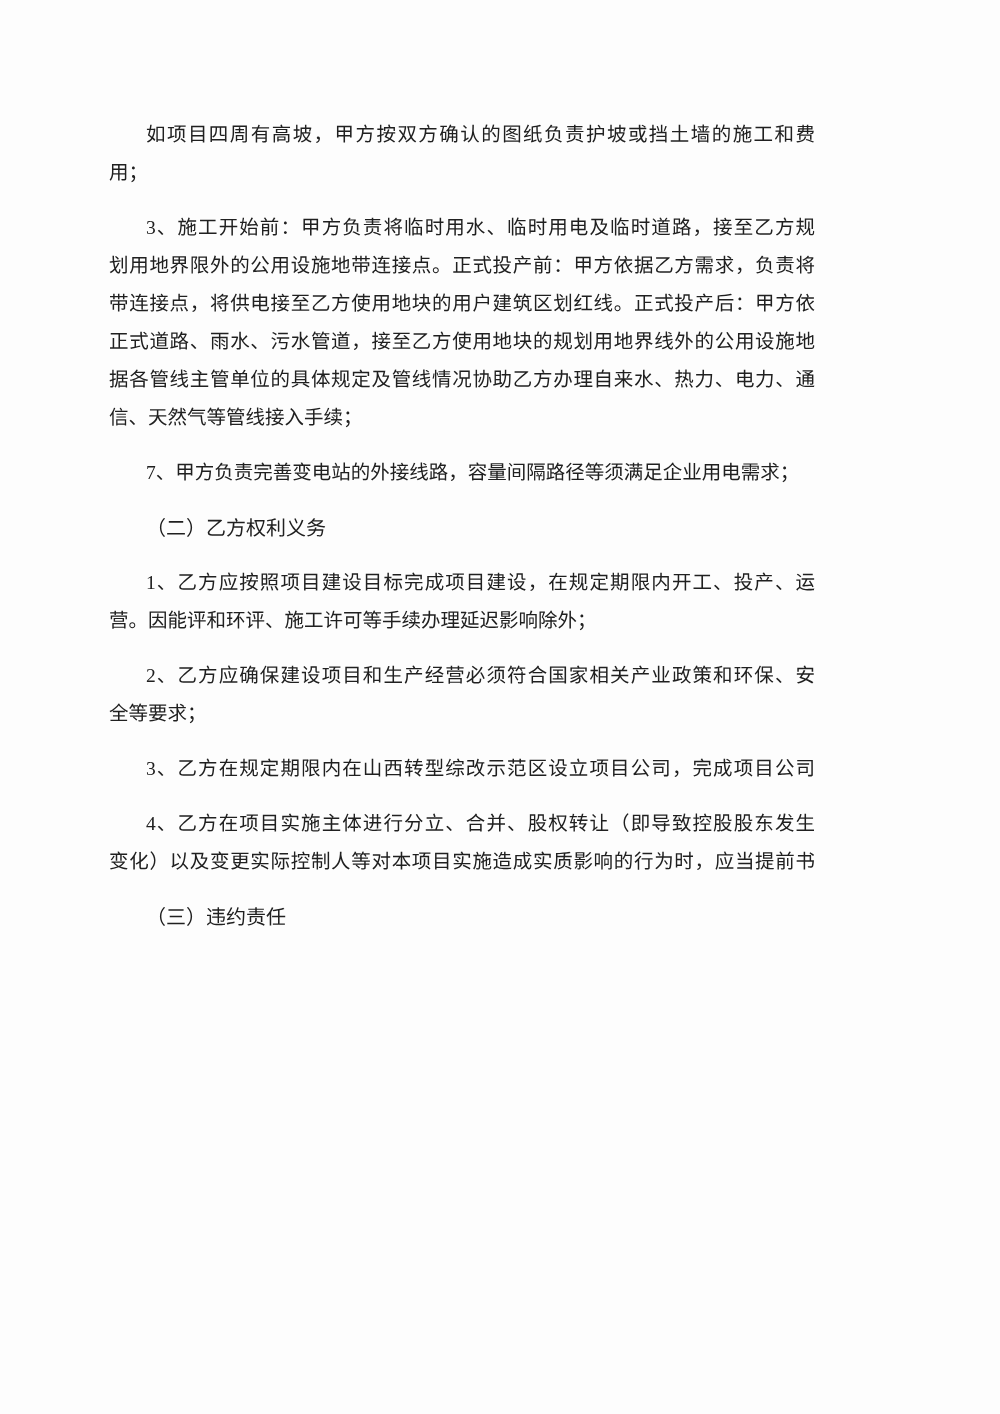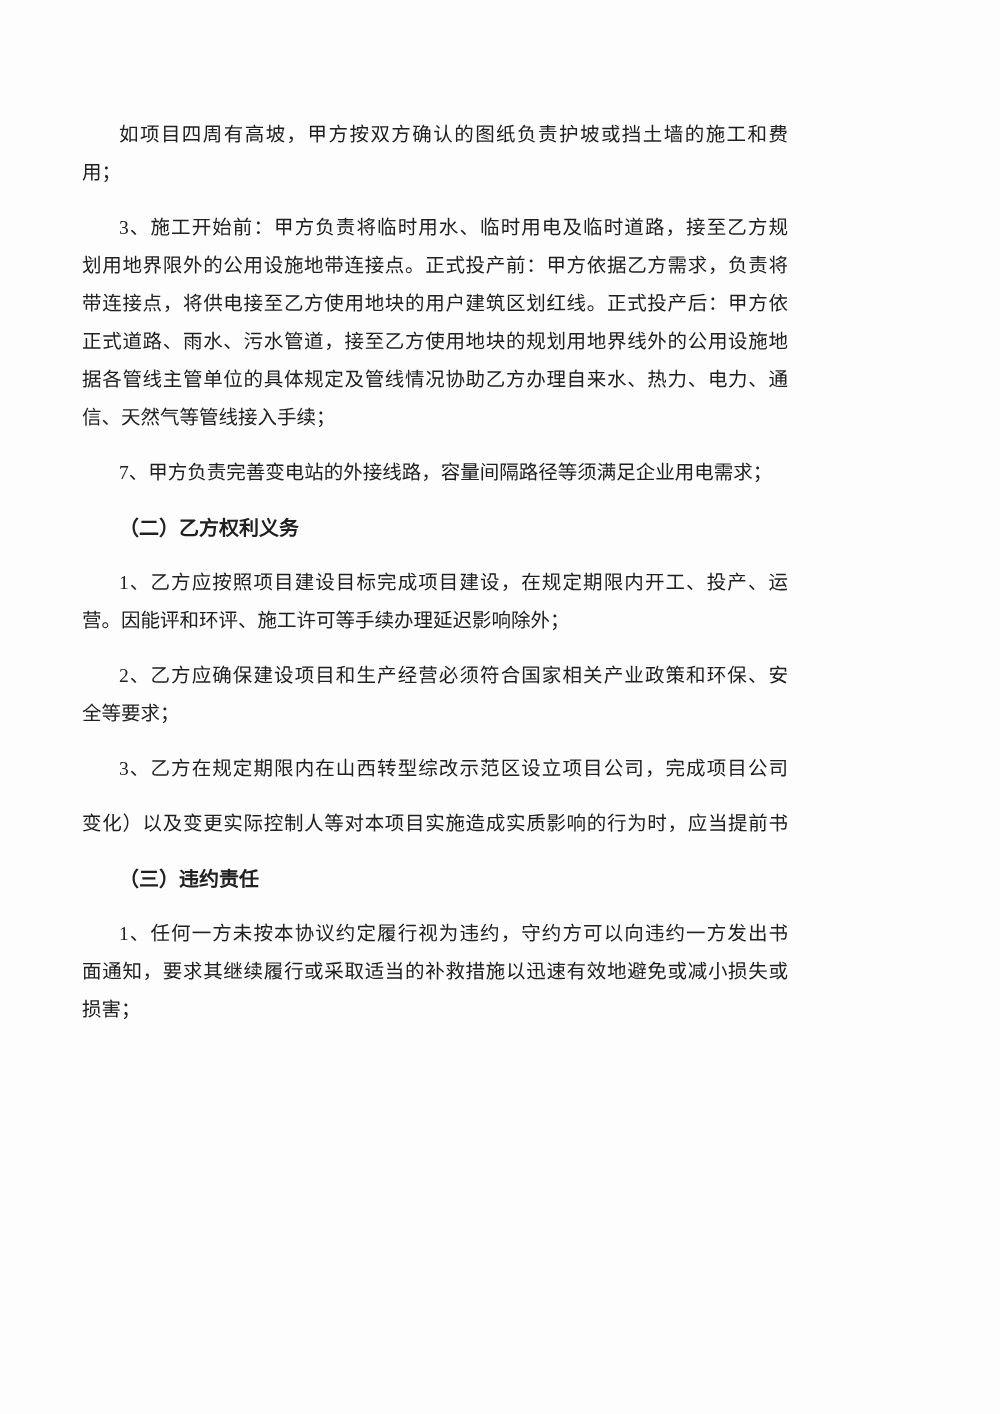--- a/index.html
+++ b/index.html
@@ -8,21 +8,21 @@
     background: #ffffff;
     font-family: "Liberation Serif", "DejaVu Serif", serif;
   }
   .page {
     position: relative;
     width: 1000px;
     height: 1414px;
     box-sizing: border-box;
     background: #fdfdfd;
     color: #202020;
-    padding: 116px 144px 0 82px;
+    padding: 116px 144px 0 109px;
     overflow: hidden;
   }
   .doc-body {
     width: 706px;
   }
   .para {
     margin: 0 0 17px 0;
     font-size: 19.5px;
     line-height: 38px;
     letter-spacing: 0;
@@ -33,21 +33,21 @@
     text-align-last: justify;
     white-space: nowrap;
   }
   .para .line.first {
     text-indent: 37px;
   }
   .para .line.last {
     text-align-last: left;
   }
   .para.heading {
-    font-weight: 700;
+    font-weight: 400;
     font-size: 20px;
   }
   .para.heading .line {
     text-align: left;
     text-align-last: left;
   }
 </style>
 </head>
 <body>
 
@@ -76,24 +76,20 @@
         <span class="line last">营。因能评和环评、施工许可等手续办理延迟影响除外；</span>
       </div>
       <div class="para">
         <span class="line first">2、乙方应确保建设项目和生产经营必须符合国家相关产业政策和环保、安</span>
         <span class="line last">全等要求；</span>
       </div>
       <div class="para">
         <span class="line first">3、乙方在规定期限内在山西转型综改示范区设立项目公司，完成项目公司</span>
       </div>
       <div class="para">
+        <span class="line first">4、乙方在项目实施主体进行分立、合并、股权转让（即导致控股股东发生</span>
         <span class="line">变化）以及变更实际控制人等对本项目实施造成实质影响的行为时，应当提前书</span>
       </div>
       <div class="para heading">
         <span class="line first last">（三）违约责任</span>
       </div>
-      <div class="para">
-        <span class="line first">1、任何一方未按本协议约定履行视为违约，守约方可以向违约一方发出书</span>
-        <span class="line">面通知，要求其继续履行或采取适当的补救措施以迅速有效地避免或减小损失或</span>
-        <span class="line last">损害；</span>
-      </div>
     </div>
 </div>
 
 </body></html>

